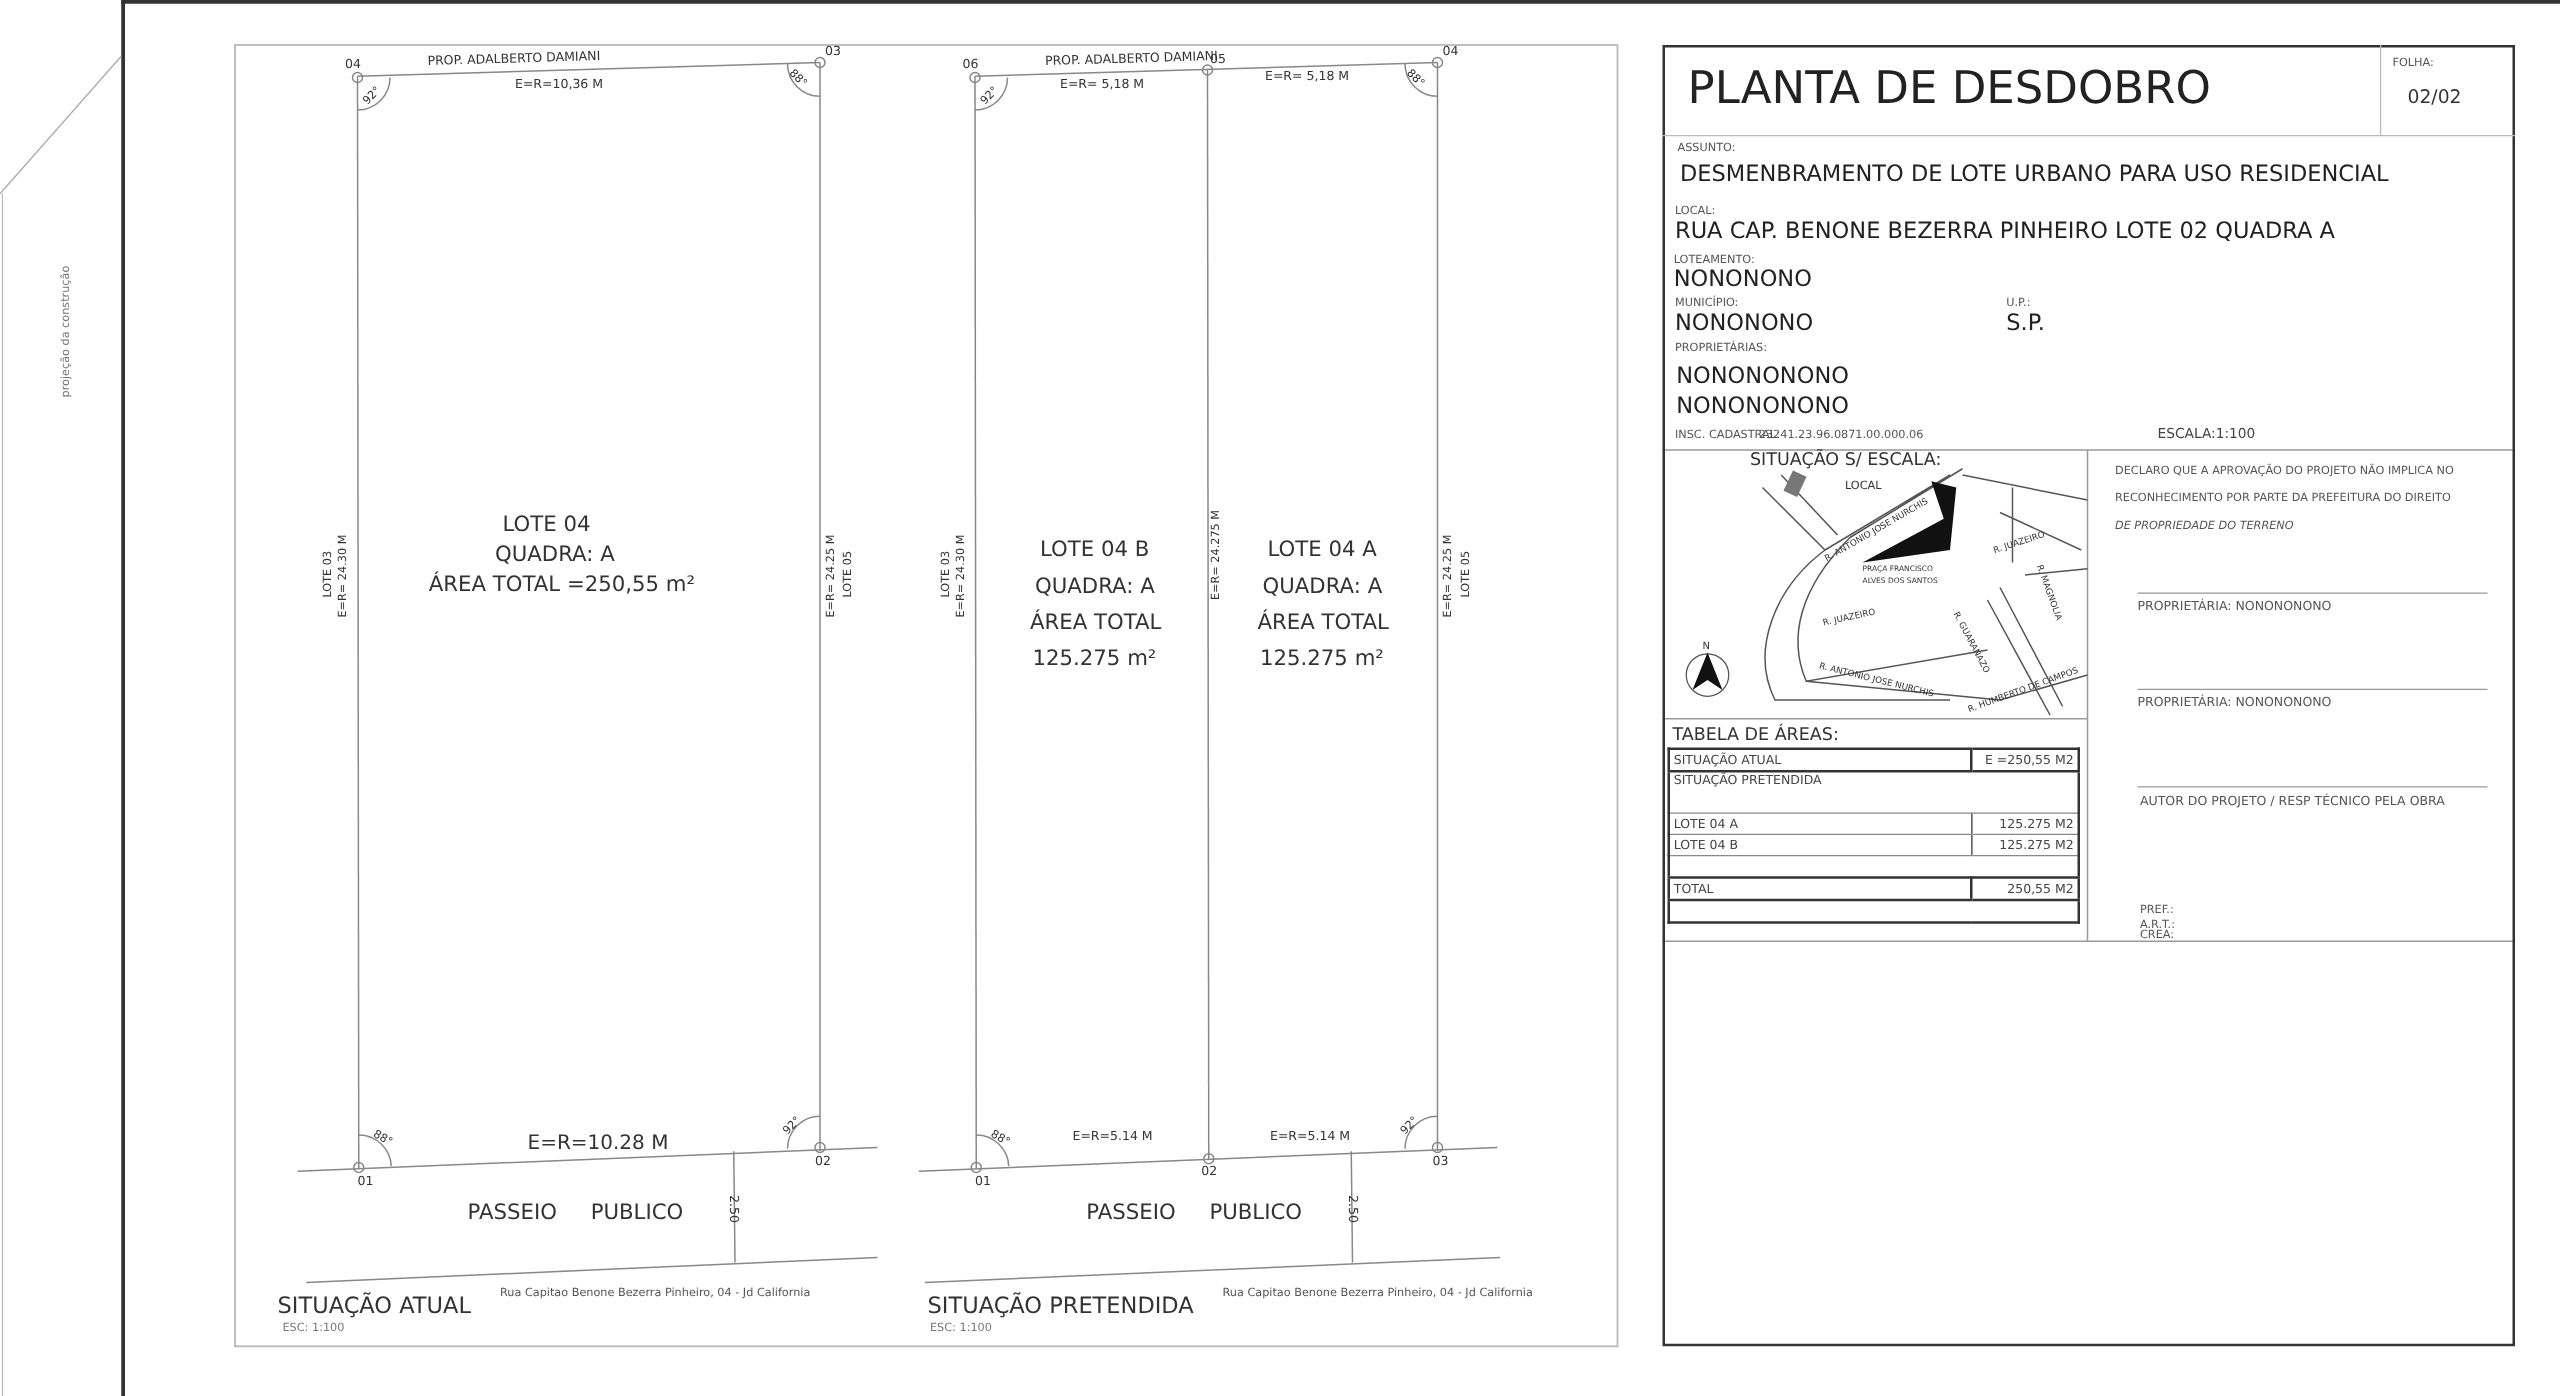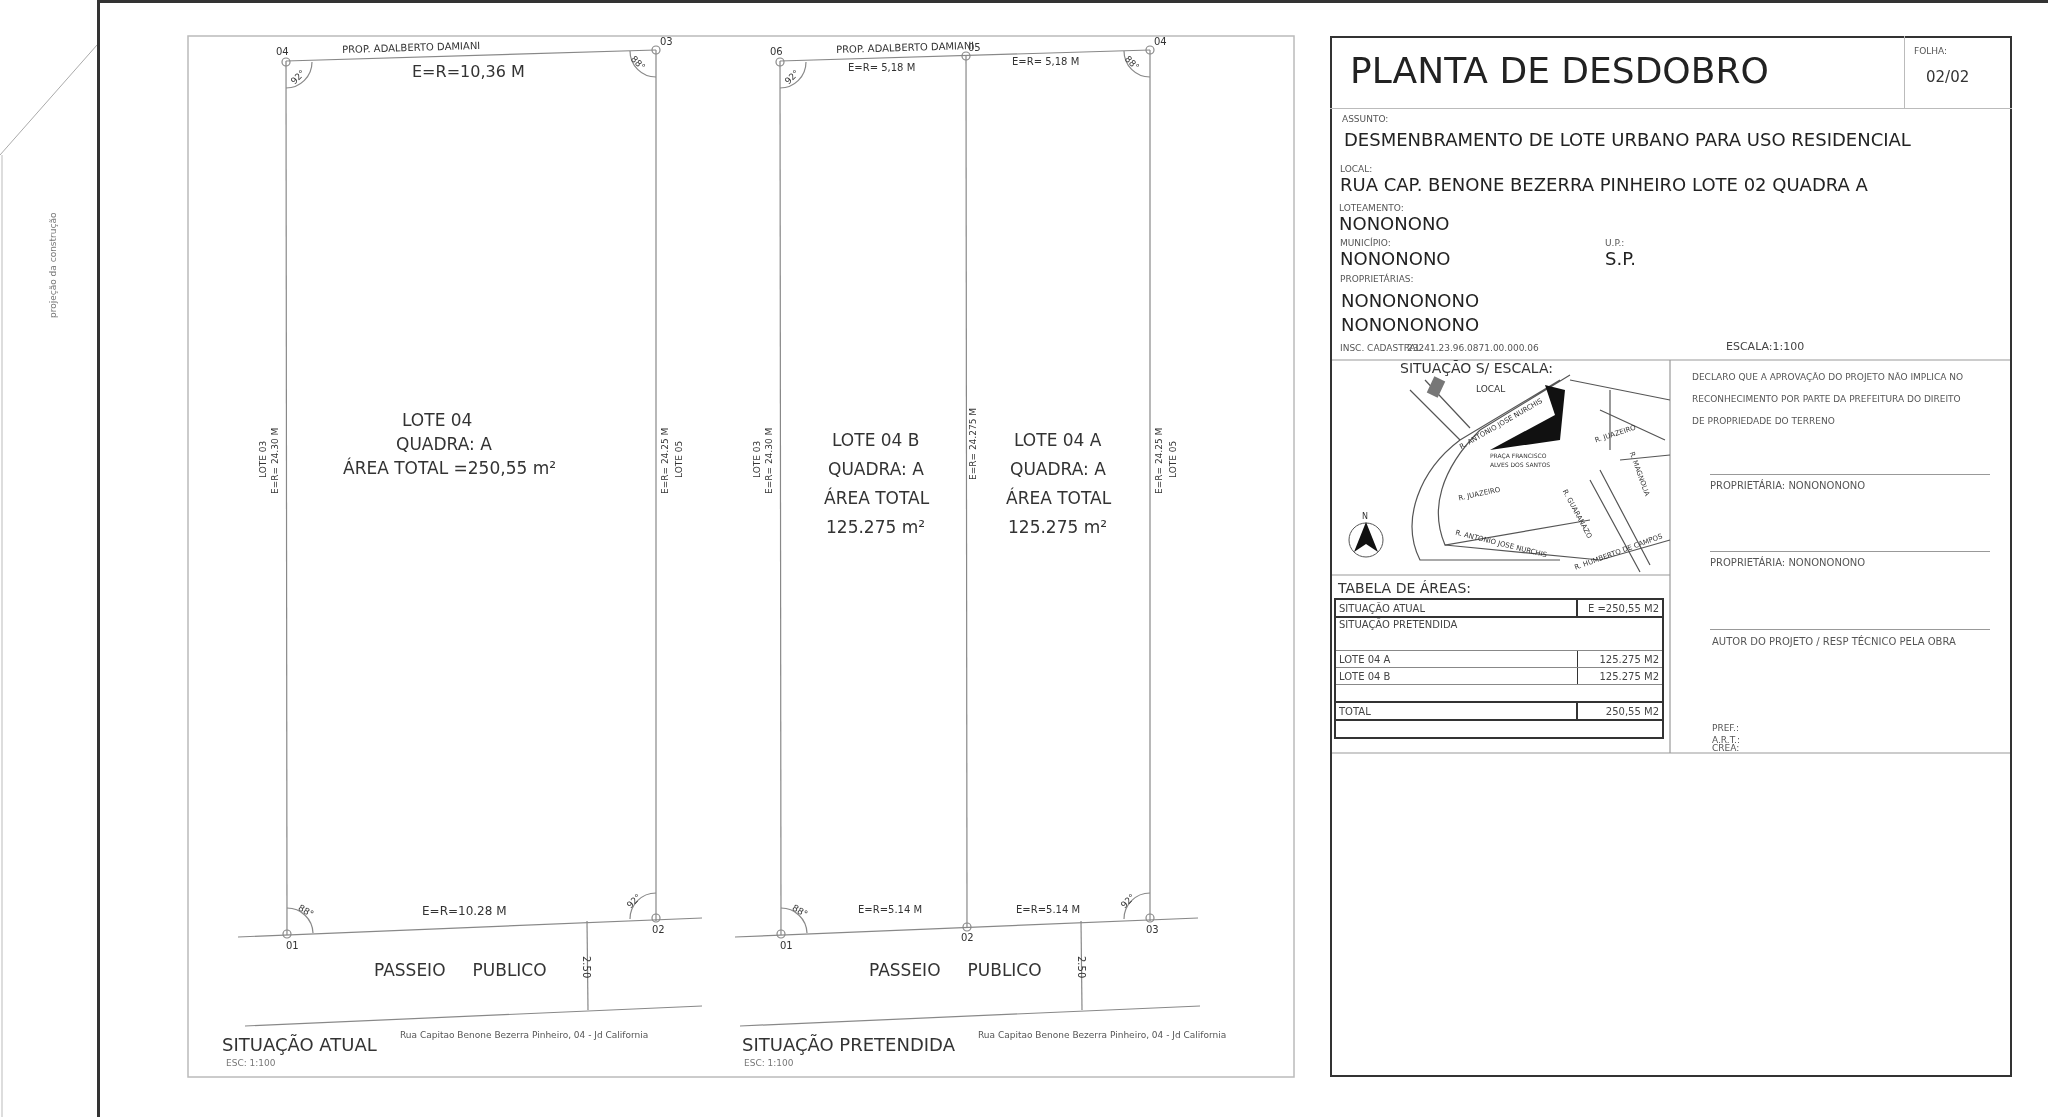--- a/index.html
+++ b/index.html
@@ -94,33 +94,33 @@
   <circle cx="1366" cy="540" r="17" fill="none" stroke="#555"></circle>
   <polygon points="1366,522 1354,552 1366,544 1378,552" fill="#111"></polygon>
 
 </svg>
 
 <div class="t" style="left:276px;top:46px;font-size:10px;">04</div>
 <div class="t" style="left:660px;top:36px;font-size:10px;">03</div>
 <div class="t" style="left:286px;top:940px;font-size:10px;">01</div>
 <div class="t" style="left:652px;top:924px;font-size:10px;">02</div>
 <div class="t" style="left:342px;top:42px;font-size:10px;transform:rotate(-1.7deg);">PROP. ADALBERTO DAMIANI</div>
-<div class="t" style="left:412px;top:62px;font-size:16px;">E=R=10,36 M</div>
+<div class="t" style="left:412px;top:62px;font-size:10px;">E=R=10,36 M</div>
 <div class="t" style="left:290px;top:72px;font-size:9px;transform:rotate(-45deg);">92°</div>
 <div class="t" style="left:630px;top:58px;font-size:9px;transform:rotate(45deg);">88°</div>
 <div class="t" style="left:298px;top:906px;font-size:9px;transform:rotate(30deg);">88°</div>
 <div class="t" style="left:626px;top:896px;font-size:9px;transform:rotate(-45deg);">92°</div>
 <div class="t vert" style="left:258px;top:478px;font-size:9px;">LOTE 03</div>
 <div class="t vert" style="left:270px;top:494px;font-size:9px;">E=R= 24.30 M</div>
 <div class="t vert" style="left:660px;top:494px;font-size:9px;">E=R= 24.25 M</div>
 <div class="t vert" style="left:674px;top:478px;font-size:9px;">LOTE 05</div>
 <div class="t" style="left:402px;top:410px;font-size:17px;">LOTE 04</div>
 <div class="t" style="left:396px;top:434px;font-size:17px;">QUADRA: A</div>
 <div class="t" style="left:343px;top:458px;font-size:17px;">ÁREA TOTAL =250,55 m²</div>
-<div class="t" style="left:422px;top:904px;font-size:12px;">E=R=10.28 M</div>
+<div class="t" style="left:422px;top:904px;font-size:16px;">E=R=10.28 M</div>
 <div class="t" style="left:374px;top:960px;font-size:17px;white-space:pre;">PASSEIO     PUBLICO</div>
 <div class="t" style="left:592px;top:956px;font-size:10px;transform:rotate(90deg);transform-origin:left top;">2.50</div>
 <div class="t" style="left:222px;top:1034px;font-size:18px;">SITUAÇÃO ATUAL</div>
 <div class="t" style="left:226px;top:1058px;font-size:9px;color:#777;">ESC: 1:100</div>
 <div class="t" style="left:400px;top:1030px;font-size:9px;color:#555;">Rua Capitao Benone Bezerra Pinheiro, 04 - Jd California</div>
 
 <div class="t" style="left:770px;top:46px;font-size:10px;">06</div>
 <div class="t" style="left:968px;top:42px;font-size:10px;">05</div>
 <div class="t" style="left:1154px;top:36px;font-size:10px;">04</div>
 <div class="t" style="left:780px;top:940px;font-size:10px;">01</div>
@@ -220,21 +220,21 @@
     <td class="r">250,55 M2</td>
   </tr>
   <tr>
     <td colspan="2"></td>
   </tr>
 </tbody>
   </table>
 
 <div class="decl" style="left:1692px;top:372px;text-align:right;">DECLARO QUE A APROVAÇÃO DO PROJETO NÃO IMPLICA NO</div>
 <div class="decl" style="left:1692px;top:394px;">RECONHECIMENTO POR PARTE DA PREFEITURA DO DIREITO</div>
-<div class="decl" style="left:1692px;top:416px;">DE PROPRIEDADE DO TERRENO</div>
+<div class="decl" style="left:1692px;top:416px;font-style:italic;">DE PROPRIEDADE DO TERRENO</div>
 <div class="sig-line" style="left:1710px;top:474px;width:280px;"></div>
 <div class="decl" style="left:1710px;top:480px;font-size:10px;">PROPRIETÁRIA: NONONONONO</div>
 <div class="sig-line" style="left:1710px;top:551px;width:280px;"></div>
 <div class="decl" style="left:1710px;top:557px;font-size:10px;">PROPRIETÁRIA: NONONONONO</div>
 <div class="sig-line" style="left:1710px;top:629px;width:280px;"></div>
 <div class="decl" style="left:1712px;top:636px;font-size:10px;">AUTOR DO PROJETO / RESP TÉCNICO PELA OBRA</div>
 <div class="decl" style="left:1712px;top:711px;font-size:9px;margin-top:32px;">CREA:</div>
 <div class="decl" style="left:1712px;top:723px;font-size:9px;">PREF.:</div>
 <div class="decl" style="left:1712px;top:735px;font-size:9px;">A.R.T.:</div>
 

